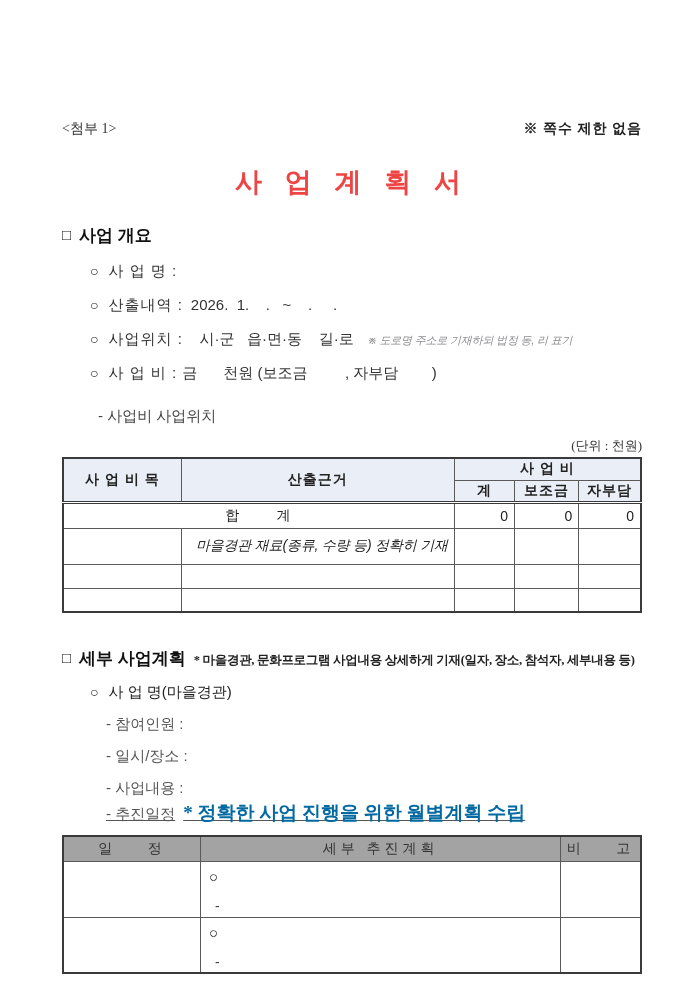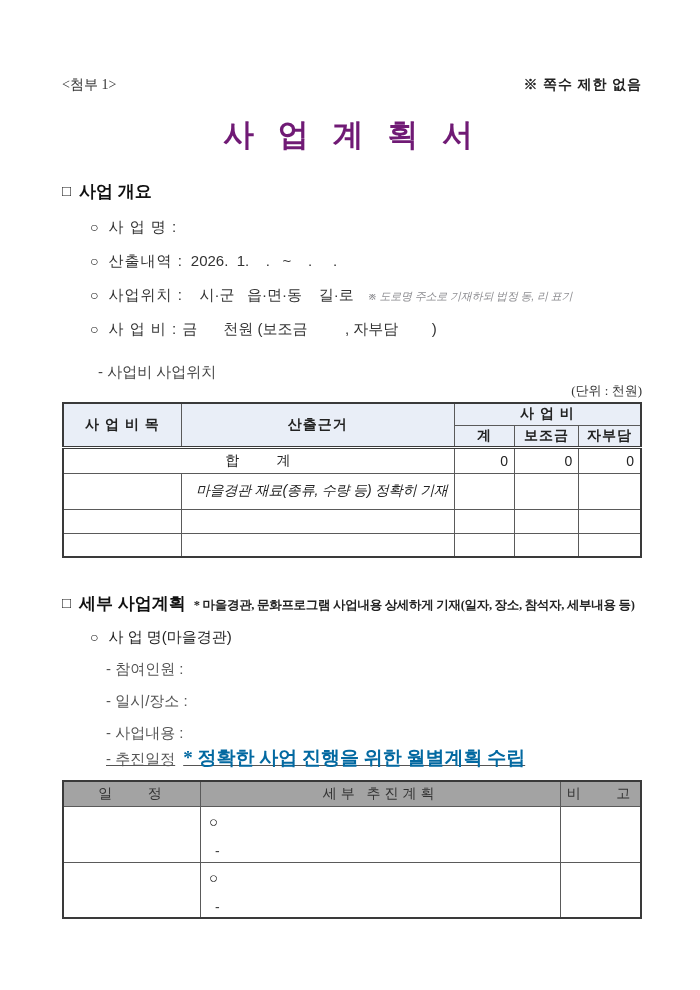--- a/index.html
+++ b/index.html
@@ -2,49 +2,49 @@
 <html><head>
 <meta charset="utf-8">
 <style>
   * { margin:0; padding:0; box-sizing:border-box; }
   html,body { background:#ffffff; }
   body {
     width:700px; height:990px;
     font-family:"Liberation Sans","DejaVu Sans",sans-serif;
     color:#222; position:relative; overflow:hidden;
   }
-  .page { padding:76px 58px 0 62px; }
+  .page { padding:120px 58px 0 62px; }
   .pre { white-space:pre-wrap; }
 
   
   .top-row { display:flex; justify-content:space-between; align-items:baseline; }
   .attach { font-family:"Liberation Serif","DejaVu Serif",serif; font-size:14px; color:#333; }
   .page-limit { font-family:"Liberation Serif","DejaVu Serif",serif; font-weight:bold; font-size:14px; color:#222; letter-spacing:1px; }
 
   
   .title {
-    text-align:center; margin-top:20px;
+    text-align:center; margin-top:26px;
     font-family:"Liberation Serif","DejaVu Serif",serif;
-    font-size:31px; font-weight:bold; letter-spacing:8px; color:#701a75;
+    font-size:27px; font-weight:bold; letter-spacing:8px; color:#ef4444;
   }
 
   
   .section-heading { margin-top:24px; font-size:17px; font-weight:bold; color:#111; display:flex; align-items:baseline; gap:8px; }
   .section-heading .sq { font-size:15px; font-weight:normal; position:relative; top:-1px; }
   .section-note { font-family:"Liberation Serif","DejaVu Serif",serif; font-size:12.5px; font-weight:bold; color:#222; letter-spacing:-0.3px; }
 
   
   .ov-line { display:flex; align-items:baseline; margin-top:15px; padding-left:28px; font-size:15px; color:#333; }
   .ov-line .circ { font-size:14px; margin-right:10px; color:#222; }
   .ov-line .lbl { letter-spacing:1px; }
   .ov-line .val { color:#333; }
   .inline-note { font-size:11px; font-style:italic; color:#8d8d91; margin-left:14px; letter-spacing:-0.2px; }
 
   .sub-line { margin-top:24px; padding-left:36px; font-size:15px; color:#444; }
-  .unit-note { text-align:right; font-size:13px; color:#333; margin-top:0; font-family:"Liberation Serif","DejaVu Serif",serif; }
+  .unit-note { text-align:right; font-size:13px; color:#333; margin-top:11px; font-family:"Liberation Serif","DejaVu Serif",serif; }
 
   
   table { border-collapse:collapse; width:100%; table-layout:fixed; }
   .budget-table, .sched-table { border:2px solid #3a3a3a; }
   .budget-table th, .budget-table td, .sched-table th, .sched-table td { border:1px solid #5a5a5a; }
   .budget-table { margin-top:2px; }
   .budget-table th {
     background:#e9eef7; font-size:14px; font-weight:bold; color:#222;
     height:22px; text-align:center; letter-spacing:1px;
   }

